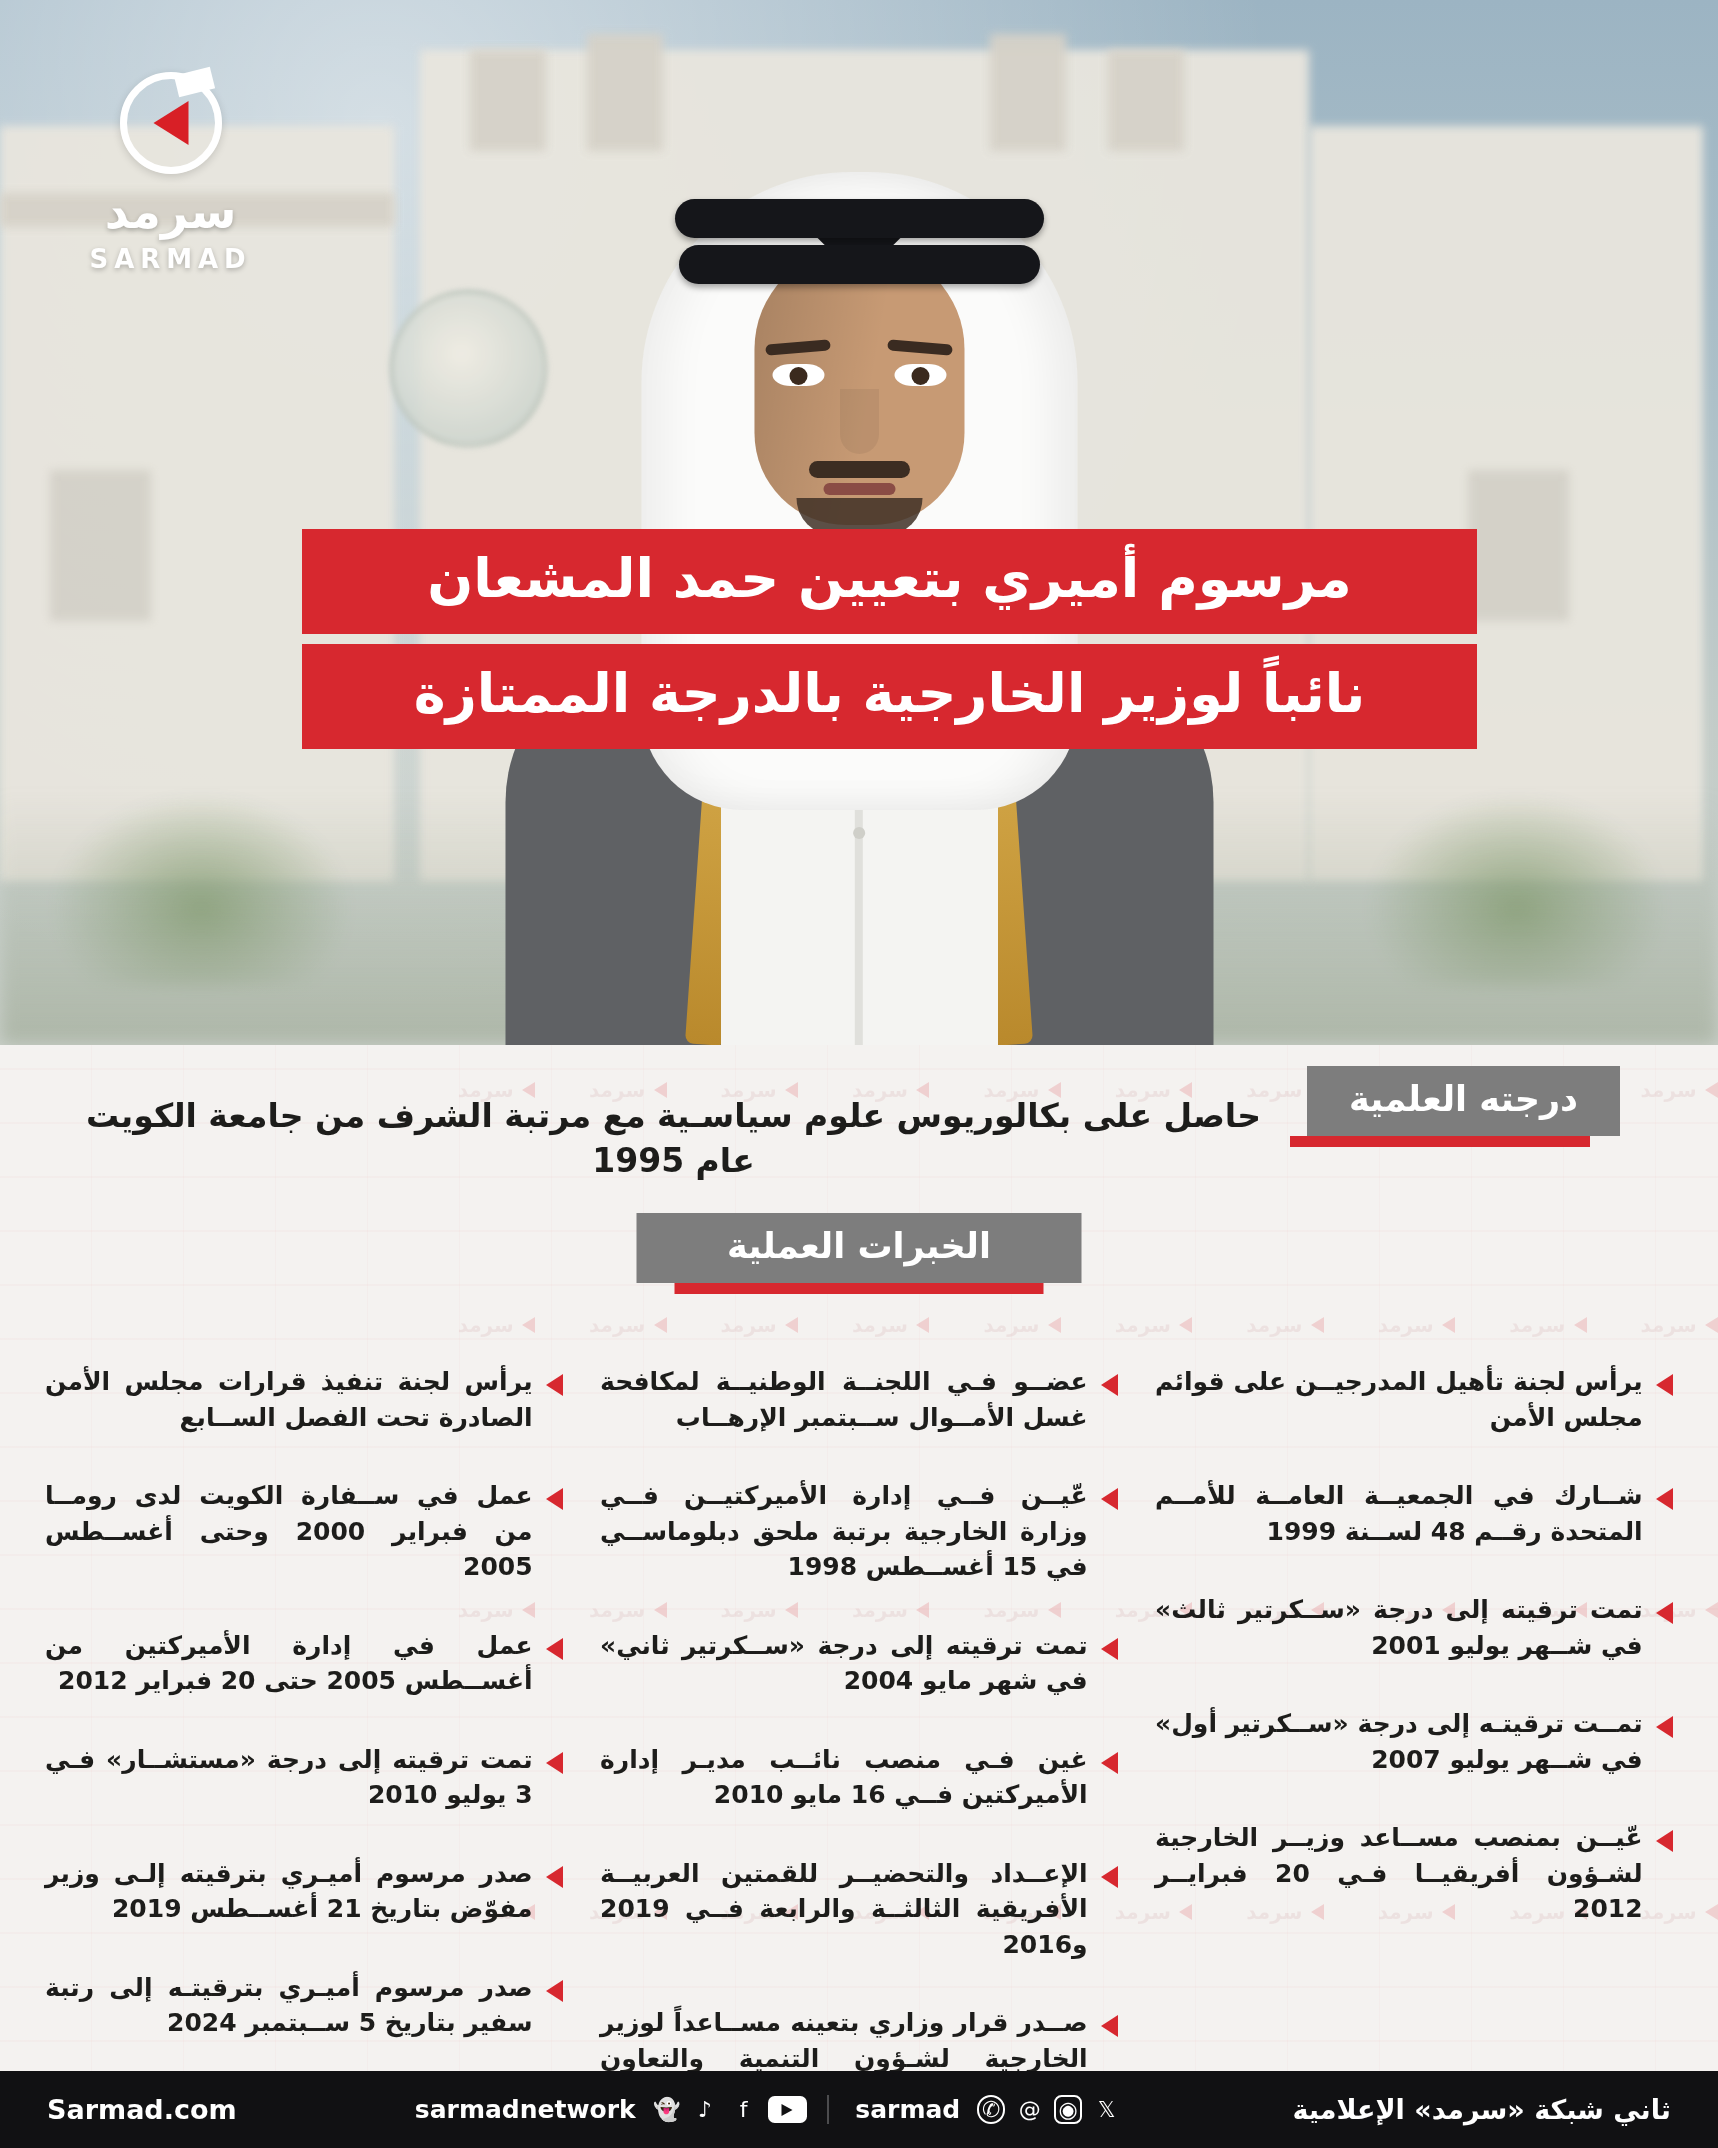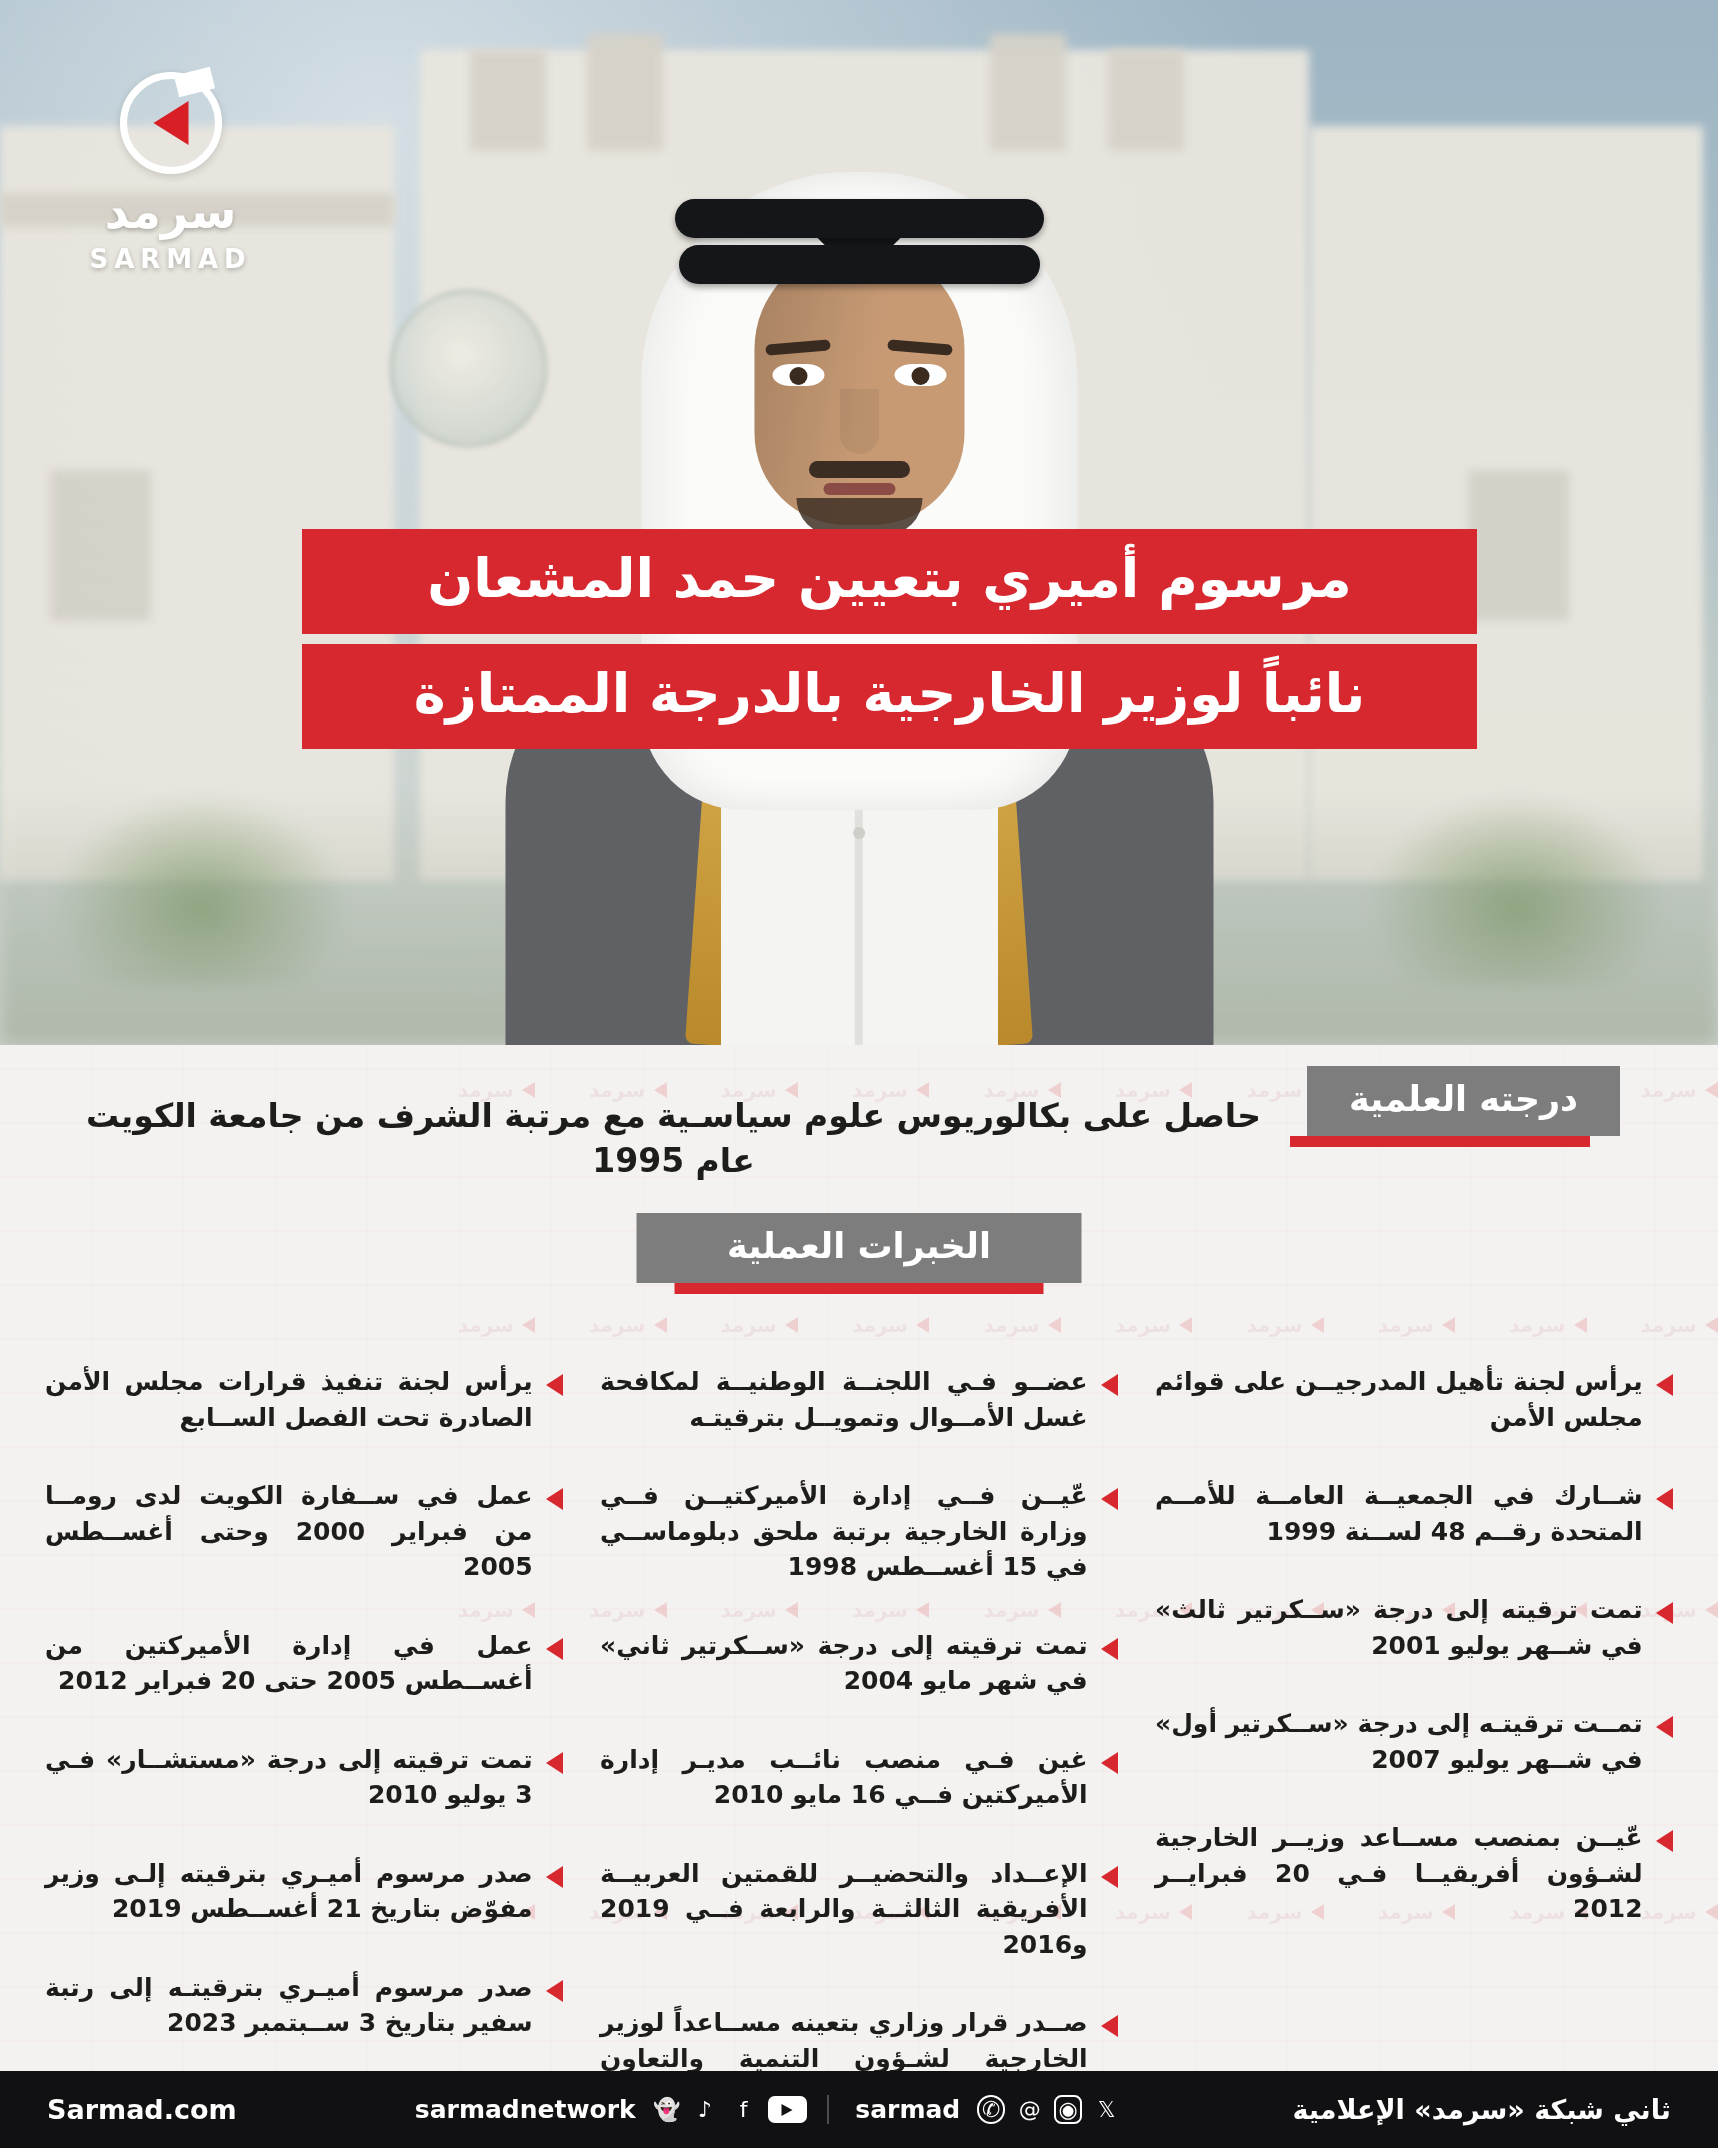--- a/index.html
+++ b/index.html
@@ -618,21 +618,21 @@
           </div>
         <div class="item">
             <span class="bullet"></span>
             <span class="item-text">عّيــن بمنصب مســاعد وزيــر الخارجية لشـؤون أفريقيــا فـي 20 فبرايــر 2012</span>
           </div>
       </div>
 
       <div class="col">
         <div class="item">
             <span class="bullet"></span>
-            <span class="item-text">عضــو فـي اللجنــة الوطنيــة لمكافحة غسل الأمــوال وتمويــل بترقيتـه</span>
+            <span class="item-text">عضــو فـي اللجنــة الوطنيــة لمكافحة غسل الأمــوال ســبتمبر الإرهــاب</span>
           </div>
         <div class="item">
             <span class="bullet"></span>
             <span class="item-text">عّيــن فــي إدارة الأميركتيــن فــي وزارة الخارجية برتبة ملحق دبلوماســي في 15 أغســطس 1998</span>
           </div>
         <div class="item">
             <span class="bullet"></span>
             <span class="item-text">تمت ترقيته إلى درجة «ســكرتير ثاني» في شهر مايو 2004</span>
           </div>
         <div class="item">
@@ -665,21 +665,21 @@
         <div class="item">
             <span class="bullet"></span>
             <span class="item-text">تمت ترقيته إلى درجة «مستشــار» فـي 3 يوليو 2010</span>
           </div>
         <div class="item">
             <span class="bullet"></span>
             <span class="item-text">صدر مرسوم أميـري بترقيته إلـى وزير مفوّض بتاريخ 21 أغســطس 2019</span>
           </div>
         <div class="item">
             <span class="bullet"></span>
-            <span class="item-text">صدر مرسوم أميـري بترقيتـه إلى رتبة سفير بتاريخ 3 ســبتمبر 2023</span>
+            <span class="item-text">صدر مرسوم أميـري بترقيتـه إلى رتبة سفير بتاريخ 5 ســبتمبر 2024</span>
           </div>
       </div>
 
     </div>
   </div>
 
   <div class="footer">
     <div class="f-right">
       <span class="f-text">ثاني شبكة «سرمد» الإعلامية</span>
     </div>

